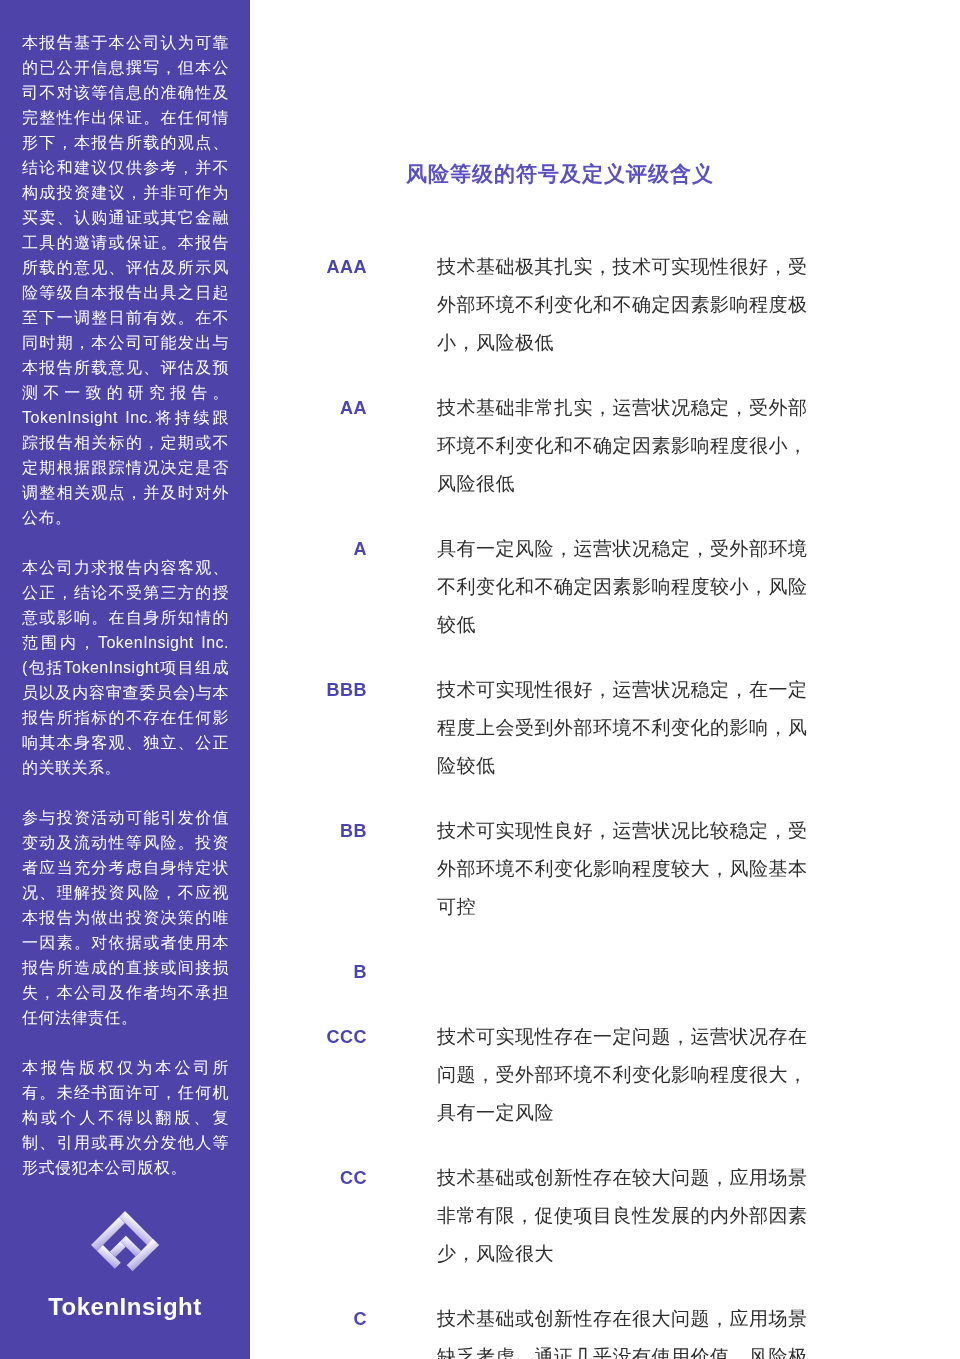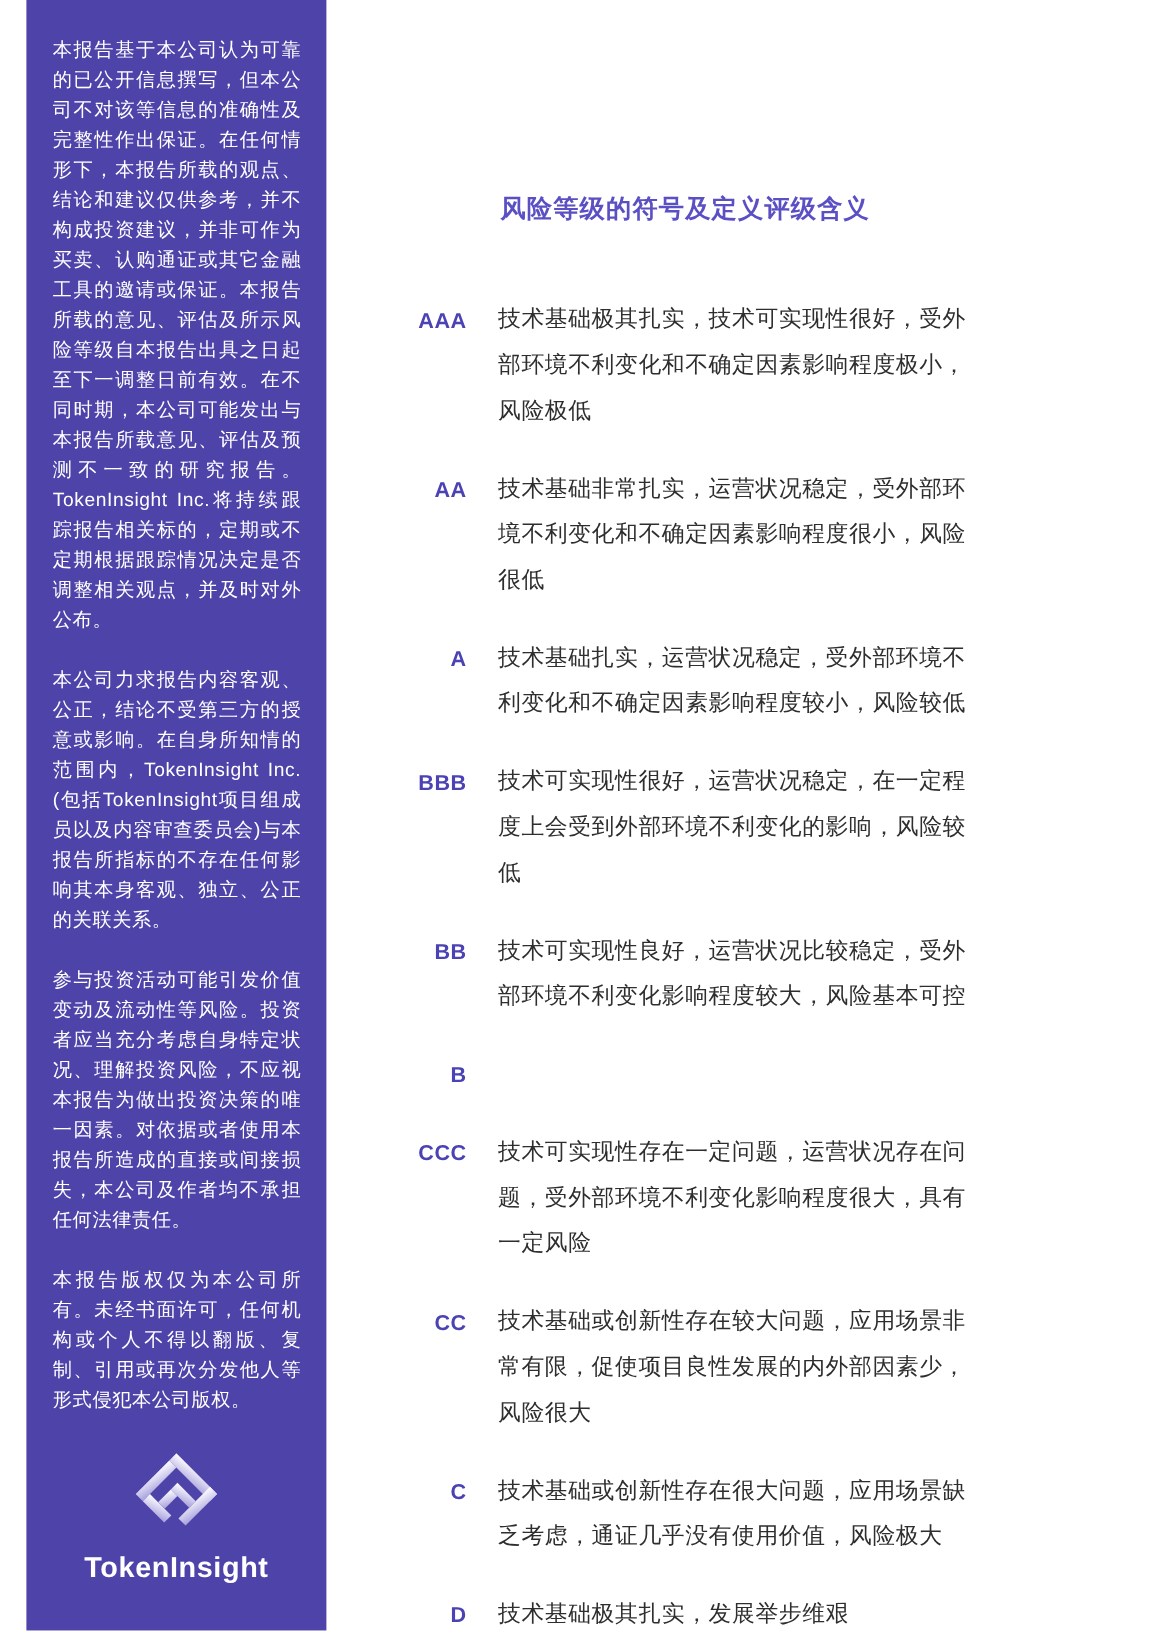--- a/index.html
+++ b/index.html
@@ -8,21 +8,20 @@
     font-family: "Liberation Sans", "DejaVu Sans", sans-serif;
     background: #ffffff;
   }
   .page {
     position: relative;
     width: 870px;
     height: 1359px;
     display: flex;
     overflow: hidden;
     background: #ffffff;
-    padding-left: 22px;
   }
 
   
   .sidebar {
     position: relative;
     width: 250px;
     min-width: 250px;
     height: 100%;
     background: #4e43a8;
     color: #ffffff;
@@ -63,20 +62,21 @@
     font-size: 21px;
     font-weight: 700;
     letter-spacing: 1px;
     margin-bottom: 60px;
   }
   .ratings { width: 100%; }
   .rating-row {
     display: flex;
     align-items: flex-start;
     margin-bottom: 27px;
+    gap: 44px;
   }
   .rating-symbol {
     width: 95px;
     min-width: 95px;
     text-align: right;
     padding-right: 26px;
     color: #4b42b4;
     font-size: 18px;
     font-weight: 700;
     letter-spacing: 0.5px;
@@ -132,21 +132,21 @@
       <div class="rating-row">
         <div class="rating-symbol">AAA</div>
         <div class="rating-desc">技术基础极其扎实，技术可实现性很好，受外部环境不利变化和不确定因素影响程度极小，风险极低</div>
       </div>
       <div class="rating-row">
         <div class="rating-symbol">AA</div>
         <div class="rating-desc">技术基础非常扎实，运营状况稳定，受外部环境不利变化和不确定因素影响程度很小，风险很低</div>
       </div>
       <div class="rating-row">
         <div class="rating-symbol">A</div>
-        <div class="rating-desc">技术基础扎实，运营状况稳定，受外部环境不利变化和不确定因素影响程度较小，风险较低</div>
+        <div class="rating-desc">具有一定风险，运营状况稳定，受外部环境不利变化和不确定因素影响程度较小，风险较低</div>
       </div>
       <div class="rating-row">
         <div class="rating-symbol">BBB</div>
         <div class="rating-desc">技术可实现性很好，运营状况稳定，在一定程度上会受到外部环境不利变化的影响，风险较低</div>
       </div>
       <div class="rating-row">
         <div class="rating-symbol">BB</div>
         <div class="rating-desc">技术可实现性良好，运营状况比较稳定，受外部环境不利变化影响程度较大，风险基本可控</div>
       </div>
       <div class="rating-row">

